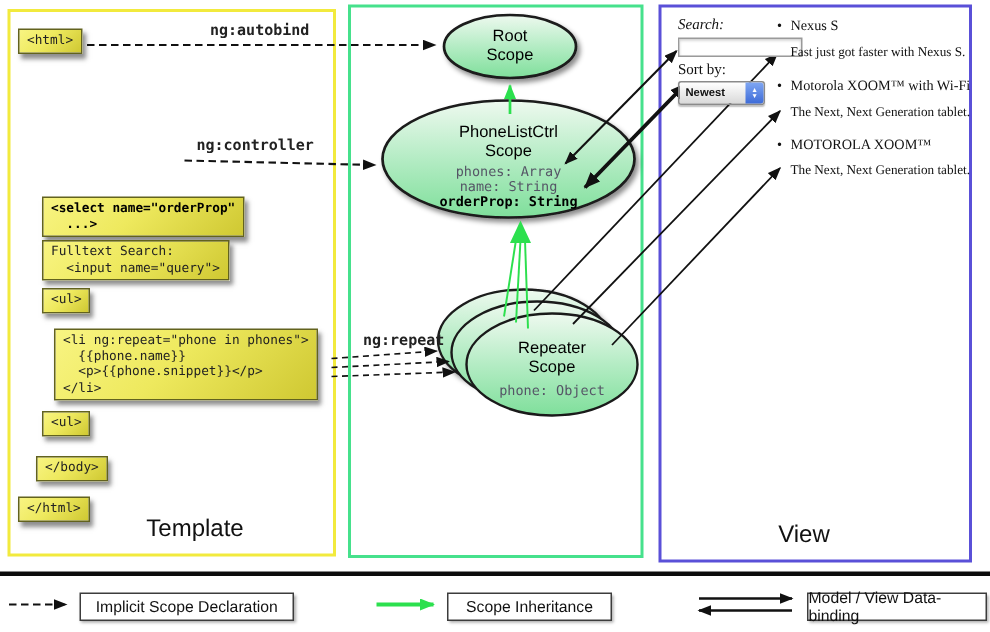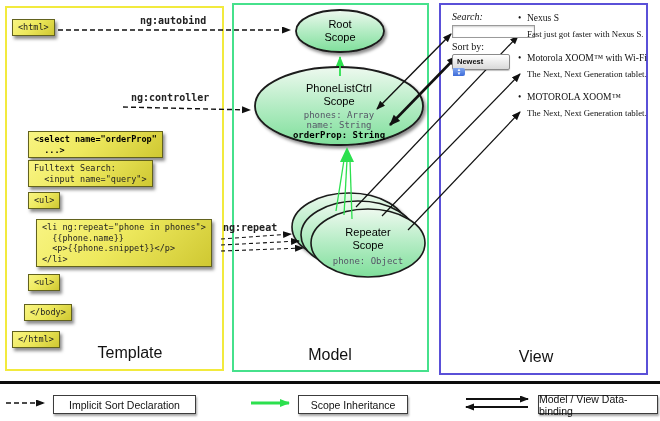--- a/index.html
+++ b/index.html
@@ -18,21 +18,21 @@
   .etitle{font-size:11px;line-height:13px;white-space:pre-line;}
   .eprops{font-family:"DejaVu Sans Mono",monospace;font-size:9px;line-height:10px;
           color:#556;white-space:pre-line;margin-top:2px;}
   .eprop-bold{font-family:"DejaVu Sans Mono",monospace;font-size:9px;line-height:11px;
           color:#000;font-weight:bold;}
   .vlabel{position:absolute;font-family:"Liberation Serif",serif;font-size:10px;color:#111;}
   .vinput{position:absolute;width:77px;height:11px;border:1px solid #9a9a9a;background:#fff;
           box-shadow:inset 0 1px 2px rgba(0,0,0,.2);font-size:9px;padding:0 2px;}
   .vselect{position:absolute;width:56px;height:14px;border:1px solid #8a8a8a;border-radius:2px;
            background:linear-gradient(#ffffff,#d9d9d9);display:flex;align-items:stretch;
-           box-shadow:0 1px 1px rgba(0,0,0,.25);cursor:default;flex-direction:column;}
+           box-shadow:0 1px 1px rgba(0,0,0,.25);cursor:default;}
   .vselect .txt{flex:1;font-size:7.5px;font-weight:bold;line-height:13px;padding-left:4px;color:#111;}
   .vselect .stepper{width:12px;background:linear-gradient(#7fa6f2,#3e6cd8);border-radius:0 2px 2px 0;
            display:flex;flex-direction:column;align-items:center;justify-content:center;
            color:#fff;font-size:4.5px;line-height:4px;}
   .vitem{position:absolute;left:518px;width:132px;}
   .vname{font-family:"Liberation Serif",serif;font-size:9.5px;color:#111;white-space:nowrap;}
   .vname .dot{display:inline-block;width:9px;}
   .vsnip{font-family:"Liberation Serif",serif;font-size:8.8px;color:#111;margin-top:6px;
          margin-left:9px;white-space:nowrap;}
   .rule{position:absolute;left:0;top:381px;width:660px;height:3px;background:#0c0c0c;}
@@ -130,21 +130,21 @@
   <div class="codebox" style="left:36px;top:219px;">&lt;li ng:repeat="phone in phones"&gt;
   {{phone.name}}
   &lt;p&gt;{{phone.snippet}}&lt;/p&gt;
 &lt;/li&gt;</div>
   <div class="codebox" style="left:28px;top:274px;">&lt;ul&gt;</div>
   <div class="codebox" style="left:24px;top:304px;">&lt;/body&gt;</div>
   <div class="codebox" style="left:12px;top:331px;">&lt;/html&gt;</div>
 
   <div class="nglabel" style="left:140px;top:15px;">ng:autobind</div>
   <div class="nglabel" style="left:131px;top:92px;">ng:controller</div>
-  <div class="nglabel" style="left:223px;top:222px;text-align:right;">ng:repeat</div>
+  <div class="nglabel" style="left:242px;top:222px;text-align:right;">ng:repeat</div>
 
   <div class="etext" style="left:296px;top:18px;width:88px;">
     <div class="etitle">Root
 Scope</div>
   </div>
   <div class="etext" style="left:255px;top:82px;width:168px;">
     <div class="etitle">PhoneListCtrl
 Scope</div>
     <div class="eprops">phones: Array
 name: String</div>
@@ -174,26 +174,25 @@
   <div class="vitem" style="top:53px;">
     <div class="vname"><span class="dot">•</span><span>Motorola XOOM™ with Wi-Fi</span></div>
     <div class="vsnip">The Next, Next Generation tablet.</div>
   </div>
   <div class="vitem" style="top:92px;">
     <div class="vname"><span class="dot">•</span><span>MOTOROLA XOOM™</span></div>
     <div class="vsnip">The Next, Next Generation tablet.</div>
   </div>
 
   <div class="panel-label" style="left:70px;top:344px;width:120px;">Template</div>
-  <div class="panel-label" style="left:270px;top:346px;width:120px;">Model</div>
   <div class="panel-label" style="left:476px;top:348px;width:120px;">View</div>
 
   <div class="rule"></div>
   <div class="legendbox" style="left:53px;top:395px;width:141px;">
-      <span>Implicit Sort Declaration</span>
+      <span>Implicit Scope Declaration</span>
     </div>
   <div class="legendbox" style="left:298px;top:395px;width:108px;">
       <span>Scope Inheritance</span>
     </div>
   <div class="legendbox" style="left:538px;top:395px;width:118px;">
       <span>Model / View Data-binding</span>
     </div>
 
 </div>
 

